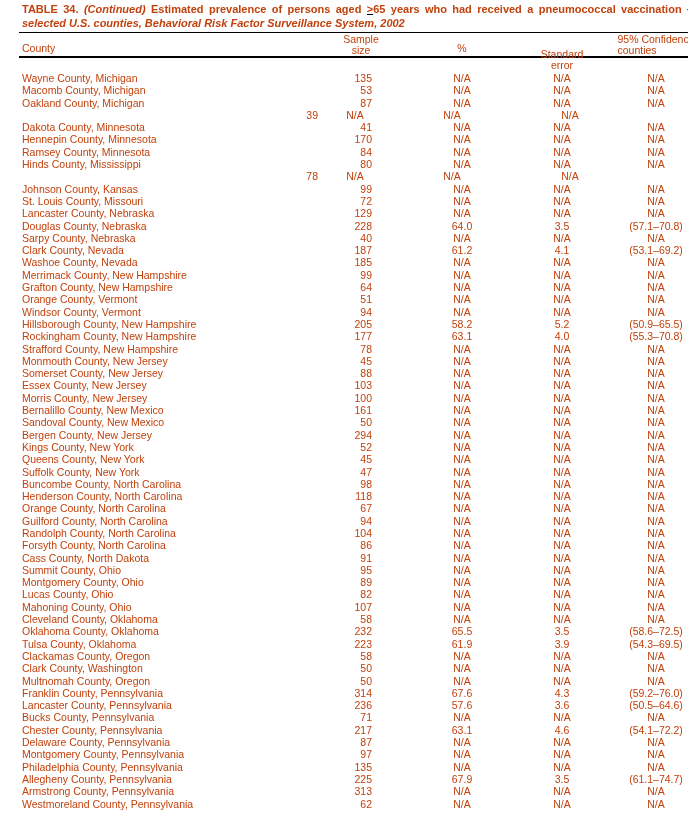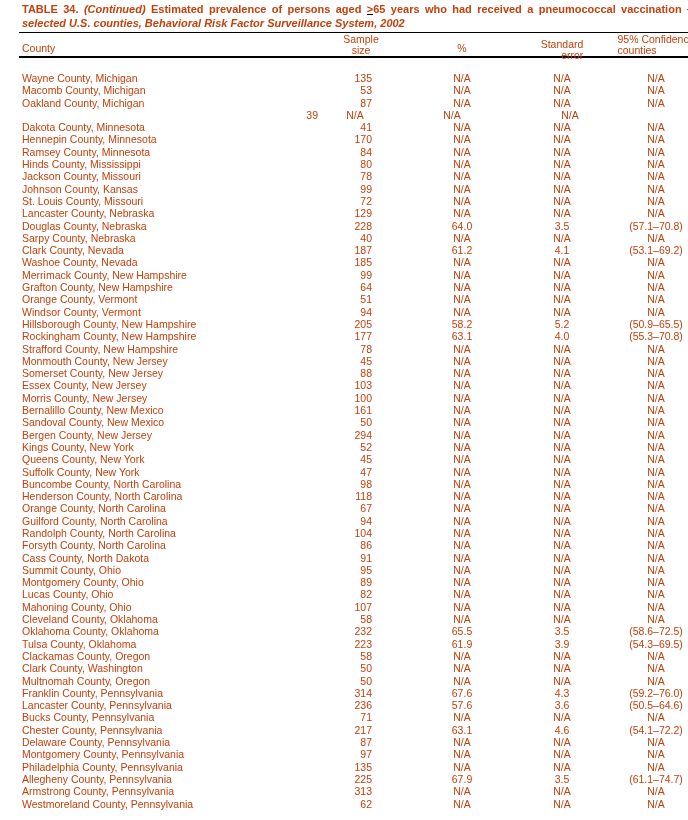--- a/index.html
+++ b/index.html
@@ -32,21 +32,21 @@
     height: 23px;
     margin: 0 5px 0 3px;
     border-bottom: 2px solid #000;
     font-size: 10.5px;
     line-height: 11px;
   }
   .hlabel { position: absolute; white-space: nowrap; }
   .h-county  { left: 3px;  bottom: 2px; text-align: center; }
   .h-sample  { left: 342px; top: 1px; transform: translateX(-50%); text-align: center; }
   .h-pct     { left: 443px; bottom: 2px; transform: translateX(-50%); }
-  .h-se      { left: 543px; top: 6px; transform: translateX(-50%); text-align: right; }
+  .h-se      { left: 543px; top: 16px; transform: translateX(-50%); text-align: center; }
   .h-ci      { left: 637px; top: 1px; transform: translateX(-50%); text-align: left; }
   
   .tbody { padding-top: 14px; }
   .row {
     display: grid;
     grid-template-columns: 302px 54px 160px 60px 112px;
     height: 12.3px;
     line-height: 12.3px;
     font-size: 10.5px;
   }
@@ -133,21 +133,20 @@
         <div class="c-ci">N/A</div>
       </div>
       <div class="row">
         <div class="c-county">Hinds County, Mississippi</div>
         <div class="c-sample">80</div>
         <div class="c-pct">N/A</div>
         <div class="c-se">N/A</div>
         <div class="c-ci">N/A</div>
       </div>
       <div class="row">
-        <div class="c-county">Jackson County, Missouri</div>
         <div class="c-sample">78</div>
         <div class="c-pct">N/A</div>
         <div class="c-se">N/A</div>
         <div class="c-ci">N/A</div>
       </div>
       <div class="row">
         <div class="c-county">Johnson County, Kansas</div>
         <div class="c-sample">99</div>
         <div class="c-pct">N/A</div>
         <div class="c-se">N/A</div>

